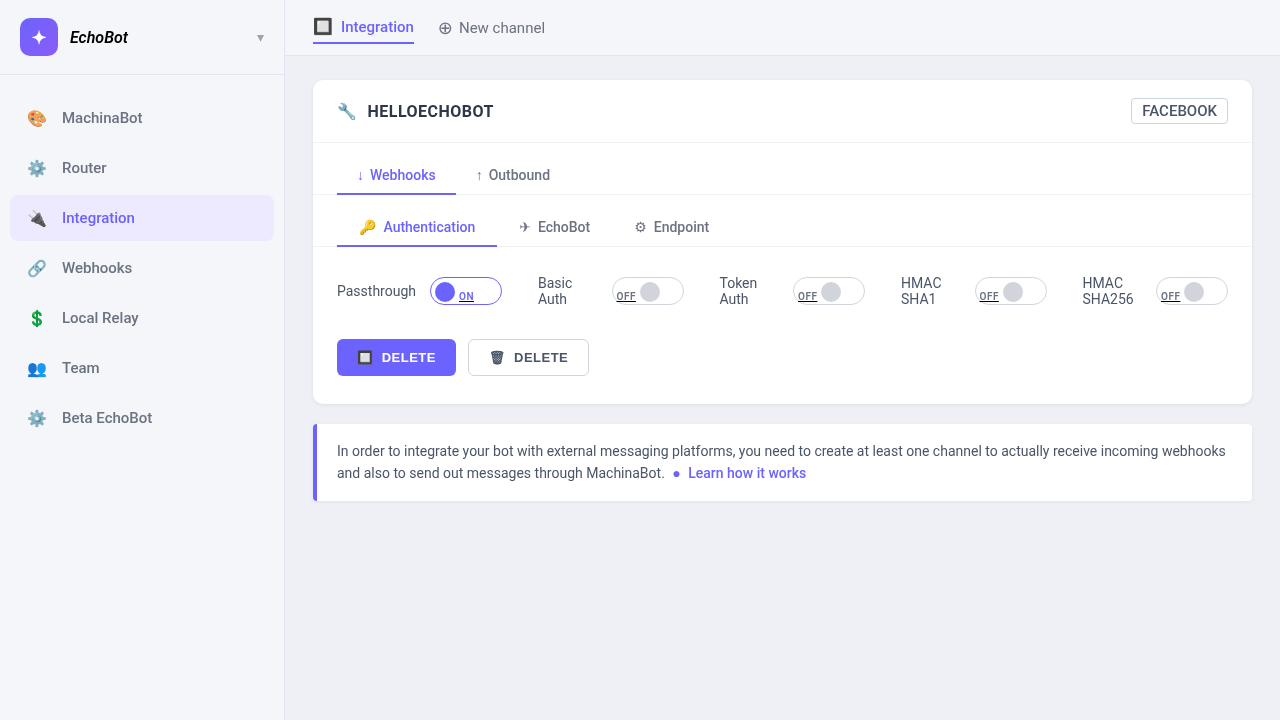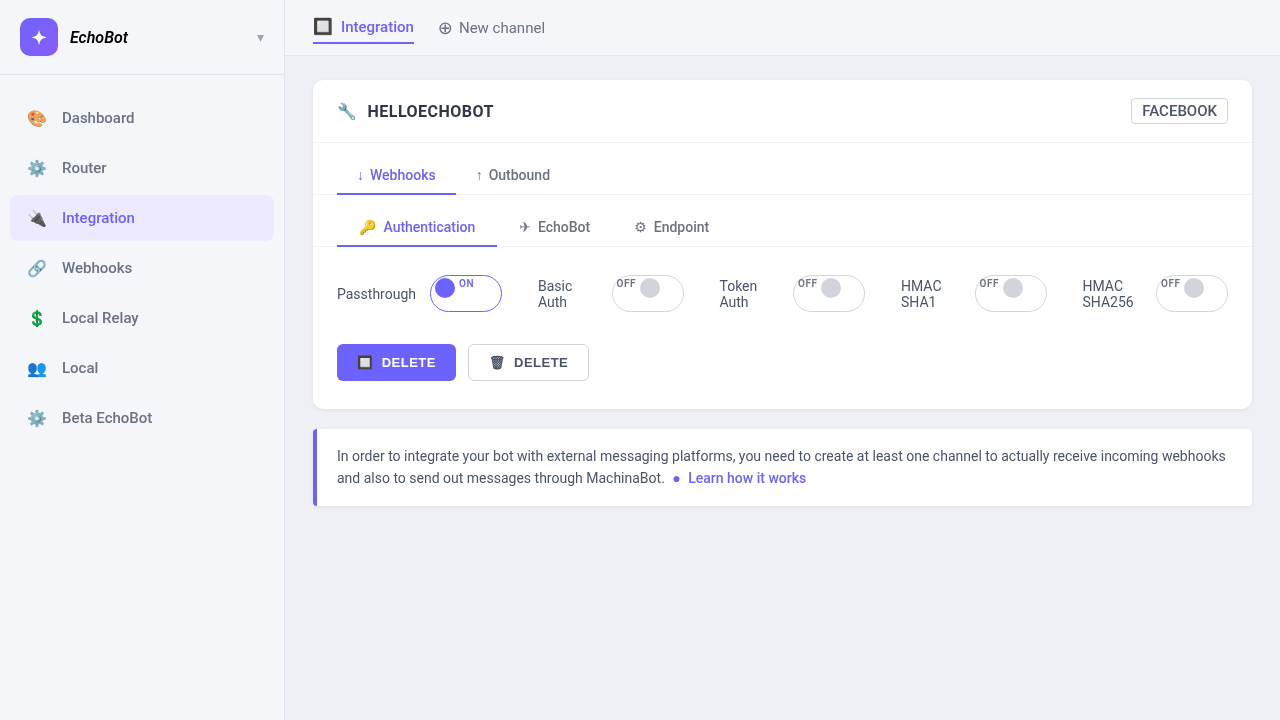--- a/index.html
+++ b/index.html
@@ -266,29 +266,30 @@
 
     .auth-label {
       font-size: 14px;
       color: #4a5568;
       font-weight: 400;
     }
 
     
     .toggle {
       display: flex;
-      align-items: flex-start;
+      align-items: flex-end;
       border: 1.5px solid #d1d5db;
       border-radius: 20px;
       padding: 2px 4px;
       gap: 4px;
       cursor: pointer;
       background: white;
       min-width: 72px;
-      height: 37px;
+      height: 28px;
+      text-decoration: underline;
     }
 
     .toggle.on {
       border-color: #6c63ff;
       background: white;
     }
 
     .toggle-dot {
       width: 20px;
       height: 20px;
@@ -382,41 +383,41 @@
 
 <div class="sidebar">
   <div class="sidebar-header">
     <div class="sidebar-logo">✦</div>
     <span class="sidebar-title">EchoBot</span>
     <span class="sidebar-chevron">▾</span>
   </div>
   <nav class="sidebar-nav">
     <div class="nav-item">
       <span class="nav-icon">🎨</span>
-      <span>Dashboard</span>
+      <span>MachinaBot</span>
     </div>
     <div class="nav-item">
       <span class="nav-icon">⚙️</span>
       <span>Router</span>
     </div>
     <div class="nav-item active">
       <span class="nav-icon">🔌</span>
       <span>Integration</span>
     </div>
     <div class="nav-item">
       <span class="nav-icon">🔗</span>
       <span>Webhooks</span>
     </div>
     <div class="nav-item">
       <span class="nav-icon">💲</span>
       <span>Local Relay</span>
     </div>
     <div class="nav-item">
       <span class="nav-icon">👥</span>
-      <span>Local</span>
+      <span>Team</span>
     </div>
     <div class="nav-item">
       <span class="nav-icon">⚙️</span>
       <span>Beta EchoBot</span>
     </div>
   </nav>
 </div>
 
 <div class="main">
 

